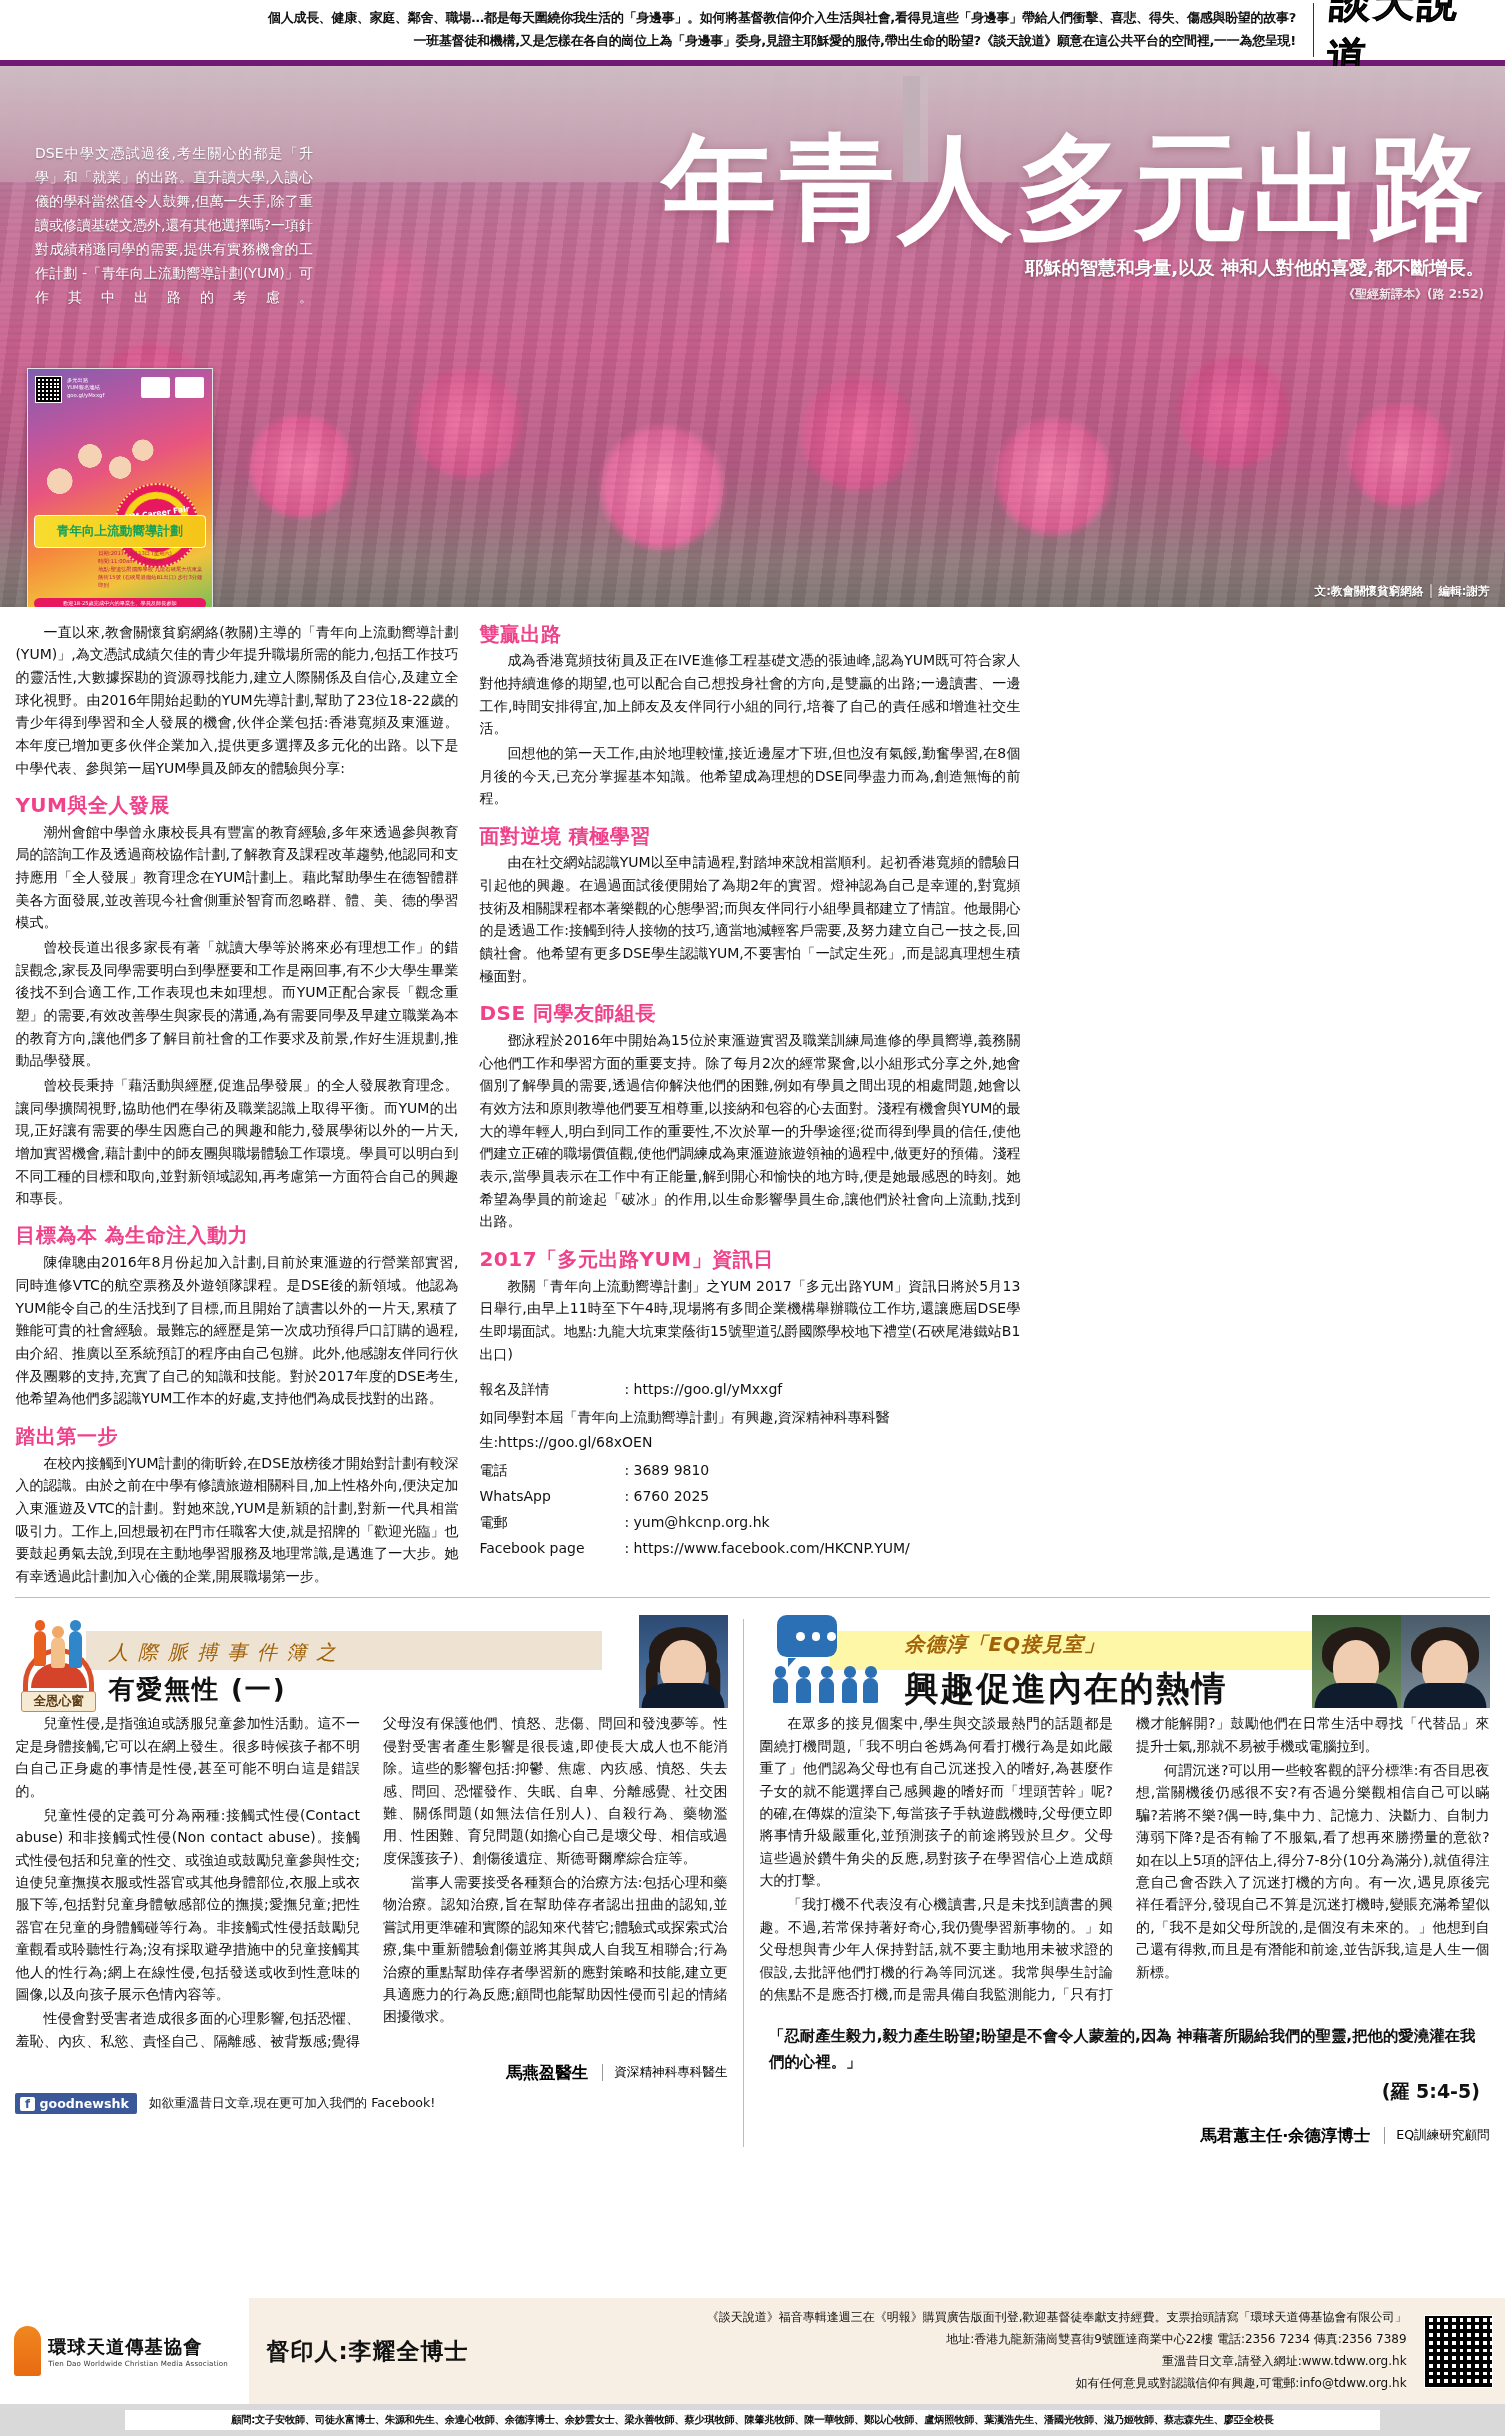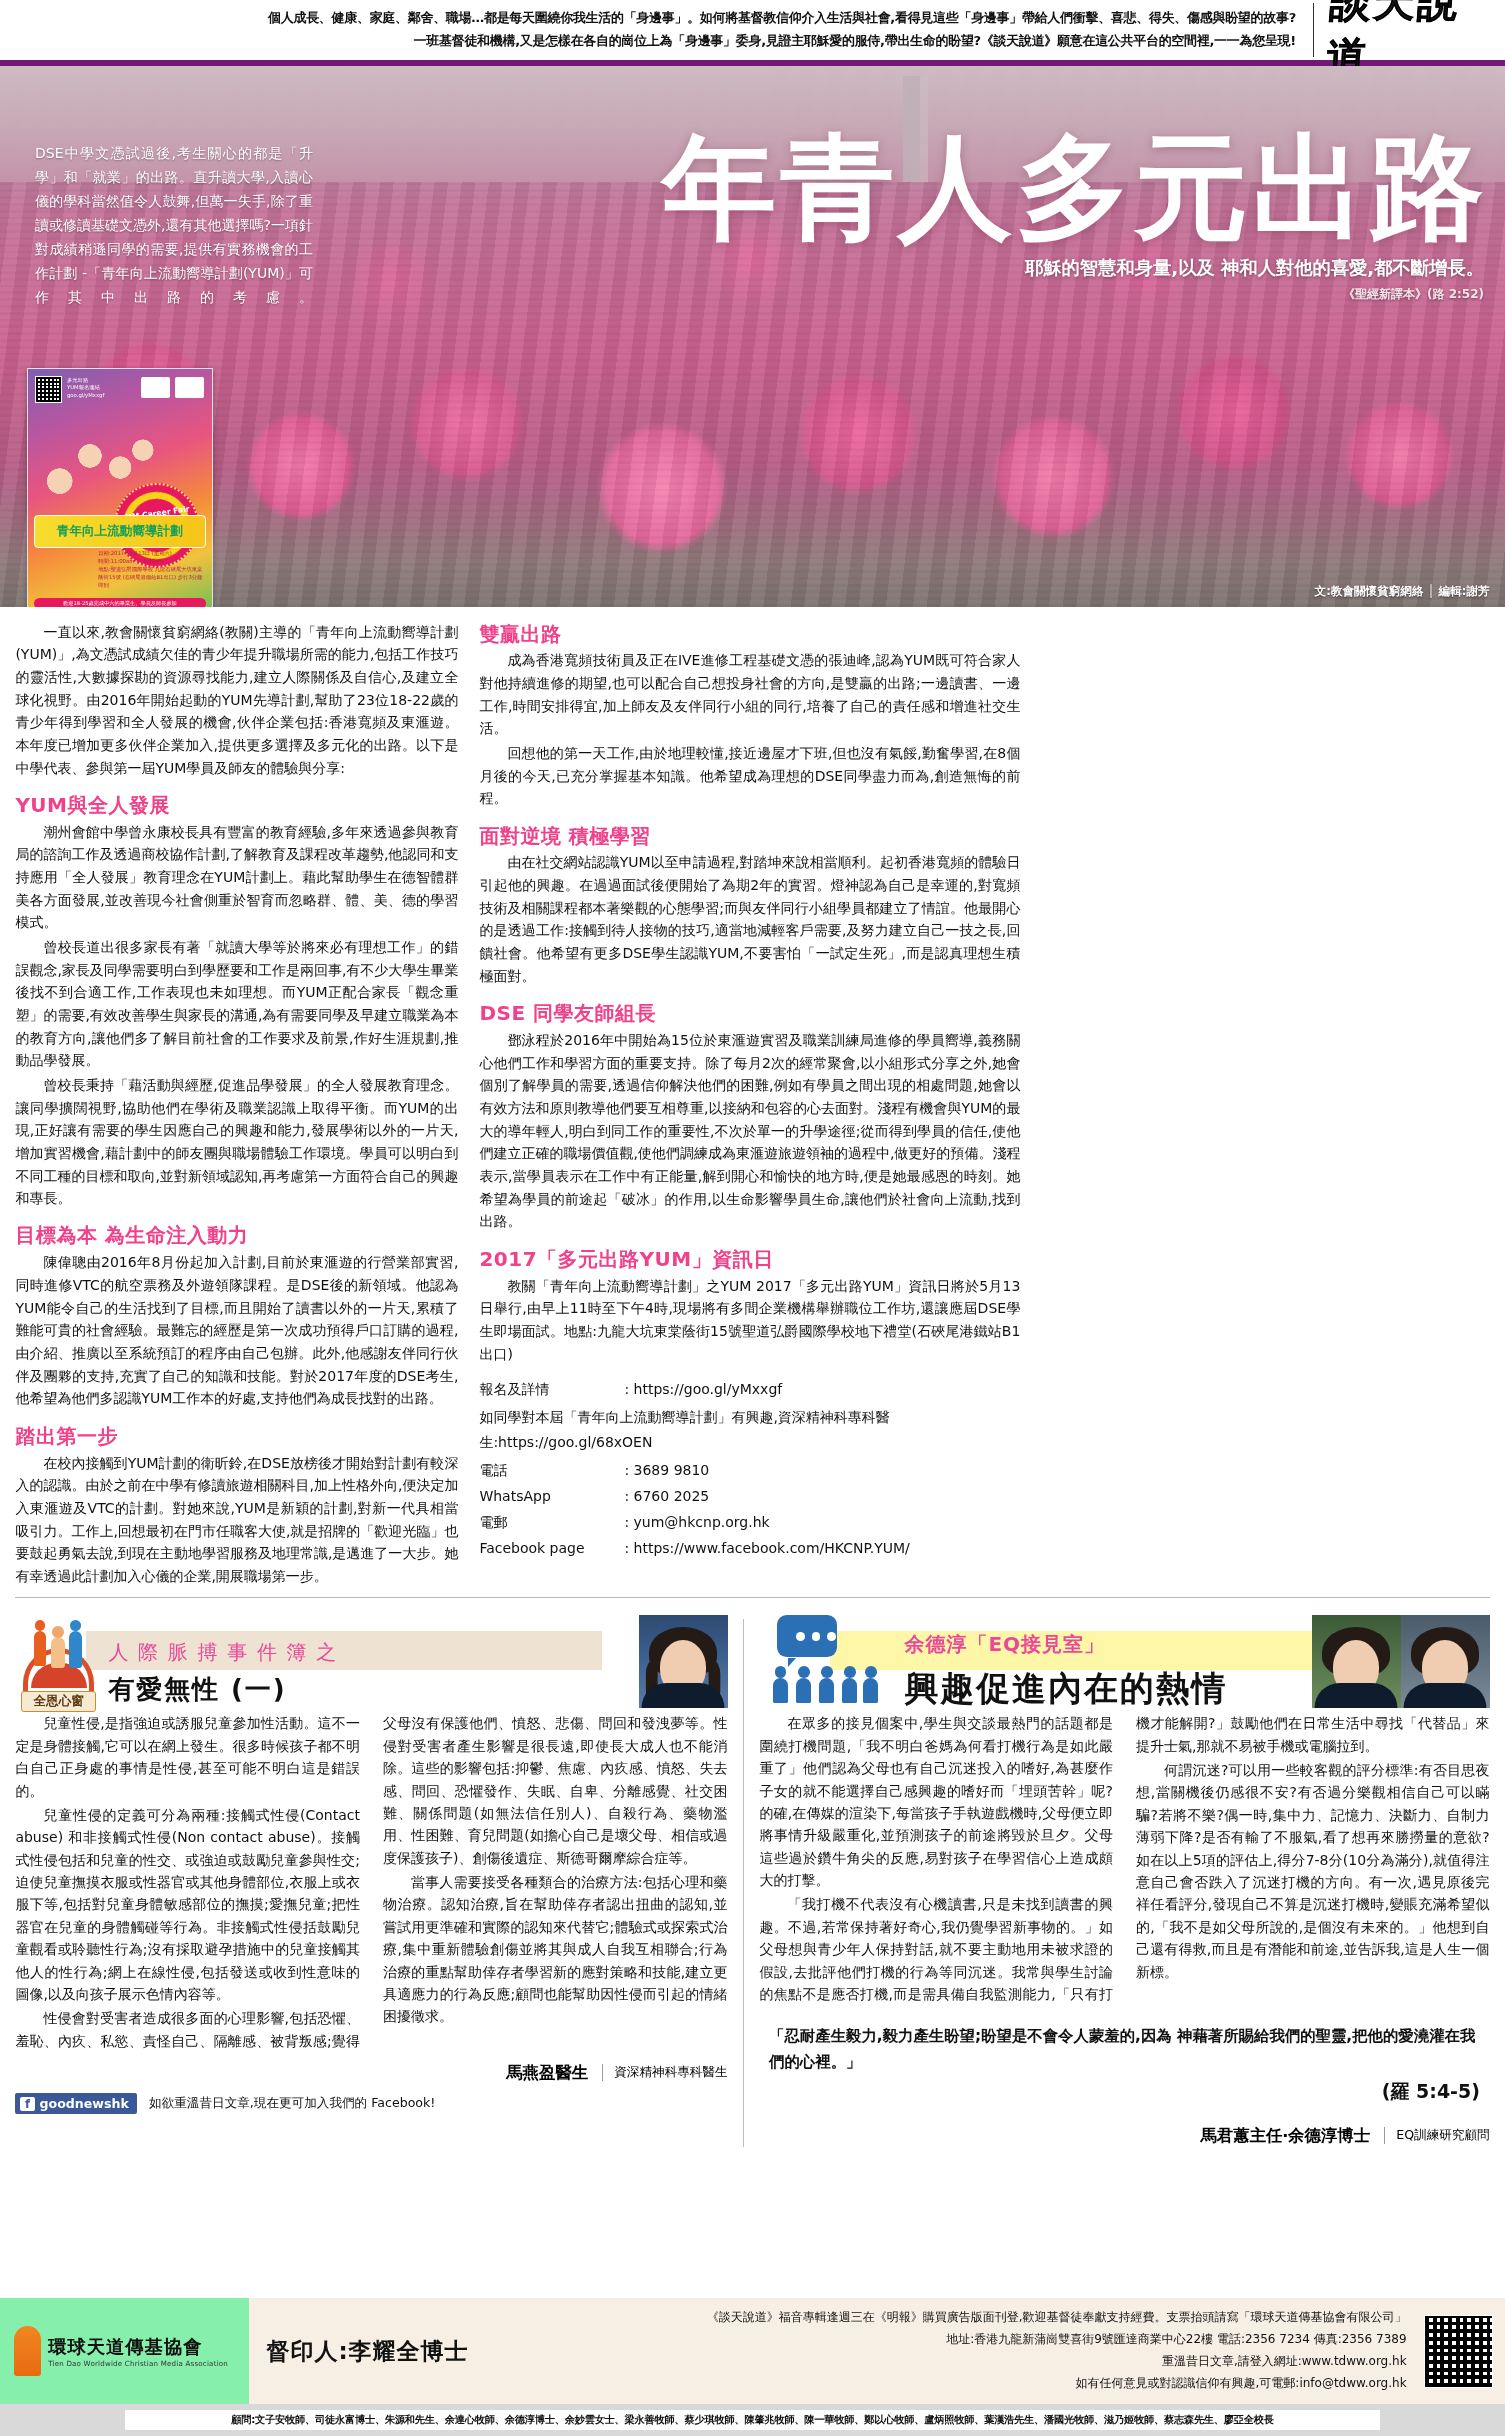--- a/index.html
+++ b/index.html
@@ -195,21 +195,21 @@
 
   
   .lower { position:relative; margin-top:15.4px; display:flex; }
   .lower-left { width: 743px; padding: 0 15.4px; position:relative; }
   .divider-v { width:1px; background:#bdbdbd; margin-top:5.8px; }
   .lower-right { width: 761px; padding: 0 15.4px; position:relative; }
 
   .hdr { position:relative; height:93px; margin-bottom:5.8px; }
   .hdr-band { position:absolute; left:71px; right:126px; top:17.4px; height:39px; background:#eee2d2; }
   .hdr-band.blue { background:#fff7a8; }
-  .hdr-kicker { position:absolute; left:93px; top:25px; font-size:20px; letter-spacing:9.7px; color:#ec4899; }
+  .hdr-kicker { position:absolute; left:93px; top:25px; font-size:20px; letter-spacing:9.7px; color:#a16207;font-style:italic; }
   .hdr-title { position:absolute; left:93px; top:58px; font-size:26px; font-weight:bold; color:#111; letter-spacing:1.9px; }
   .hdr-title.big { font-size:32px; color:#111; }
   .hdr-kicker.eq { left:145px; top:17.4px; font-size:20px; letter-spacing:1px; font-weight:bold; }
   .hdr-title.eq { left:145px; top:52px; font-size:34px; }
 
   .badge-icon {
     position:absolute; left:5.8px; top:5.8px; width:75px; height:83px;
   }
   .badge-icon .arc { position:absolute; left:1.9px; top:29px; width:71px; height:48px;
       border:5.8px solid #d94f2a; border-bottom:none; border-radius:39px 39px 0 0; }
@@ -258,21 +258,21 @@
   .fbbar { margin-top:9.7px; display:flex; align-items:center; gap:11.6px; }
   .fbbtn { background:#3b5998; color:#fff; font-size:12.6px; font-weight:bold; padding:2.9px 8.7px 2.9px 4.8px;
     display:flex; align-items:center; gap:4.8px; border-radius:1.9px; }
   .fbbtn .f { width:14.5px; height:14.5px; background:#fff; color:#3b5998; font-weight:bold; font-size:11.6px;
     display:flex; align-items:center; justify-content:center; border-radius:1.9px; }
   .fbnote { font-size:12.6px; color:#111; }
 
   
   .footer { position:absolute; left:0; right:0; bottom:0; height:138px; }
   .footer-main { display:flex; height:106px; background:#f7efe4; }
-  .footer-logo { width:249px; background:#86efac; display:flex; align-items:center; padding-left:13.5px; gap:7.7px; }
+  .footer-logo { width:249px; background:#ffffff; display:flex; align-items:center; padding-left:13.5px; gap:7.7px; }
   .logo-flame { width:27px; height:50px; background: linear-gradient(180deg,#f0871f,#e86a12); border-radius:13.5px 13.5px 2.9px 2.9px; }
   .logo-txt1 { font-size:18.3px; font-weight:bold; color:#111; letter-spacing:1px; }
   .logo-txt2 { font-size:7.1px; color:#333; letter-spacing:0.2px; }
   .footer-pub { width:328px; background:#f7efe4; display:flex; align-items:center; padding-left:17.4px;
     font-size:23px; font-weight:bold; color:#111; letter-spacing:1px; }
   .footer-info { flex:1; padding:7.7px 17.4px 0 0; text-align:right; font-size:12px; line-height:1.85; color:#111; }
   .footer-qr { width:81px; display:flex; align-items:center; padding-right:11.6px; }
   .footer-qr div { width:73px; height:73px;
     background: repeating-linear-gradient(90deg,#000 0 3.9px,#fff 3.9px 7.7px),
                 repeating-linear-gradient(0deg,#000 0 3.9px,#fff 3.9px 7.7px);

